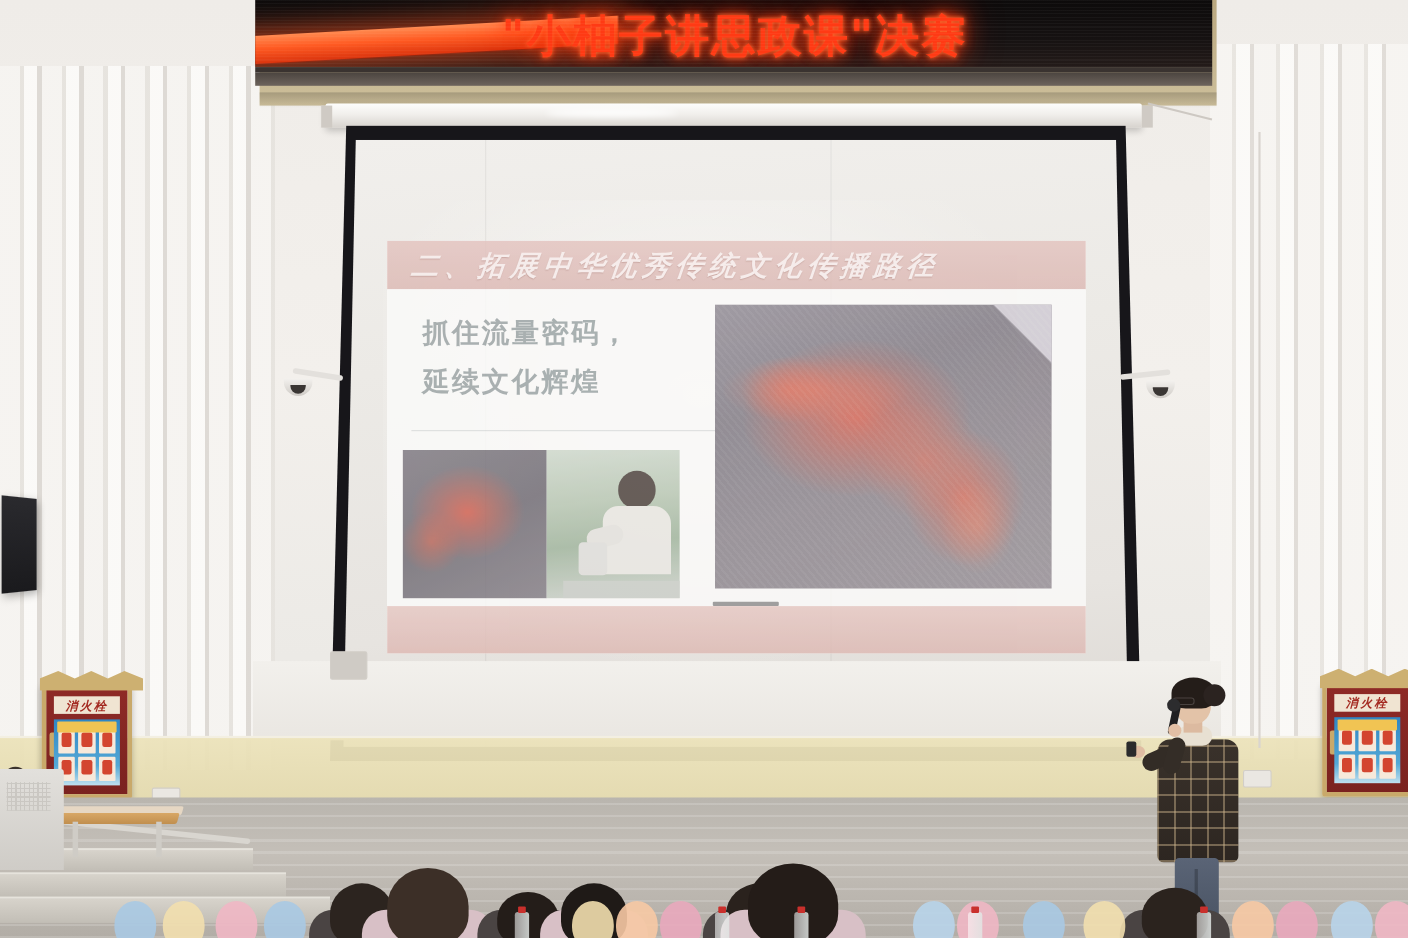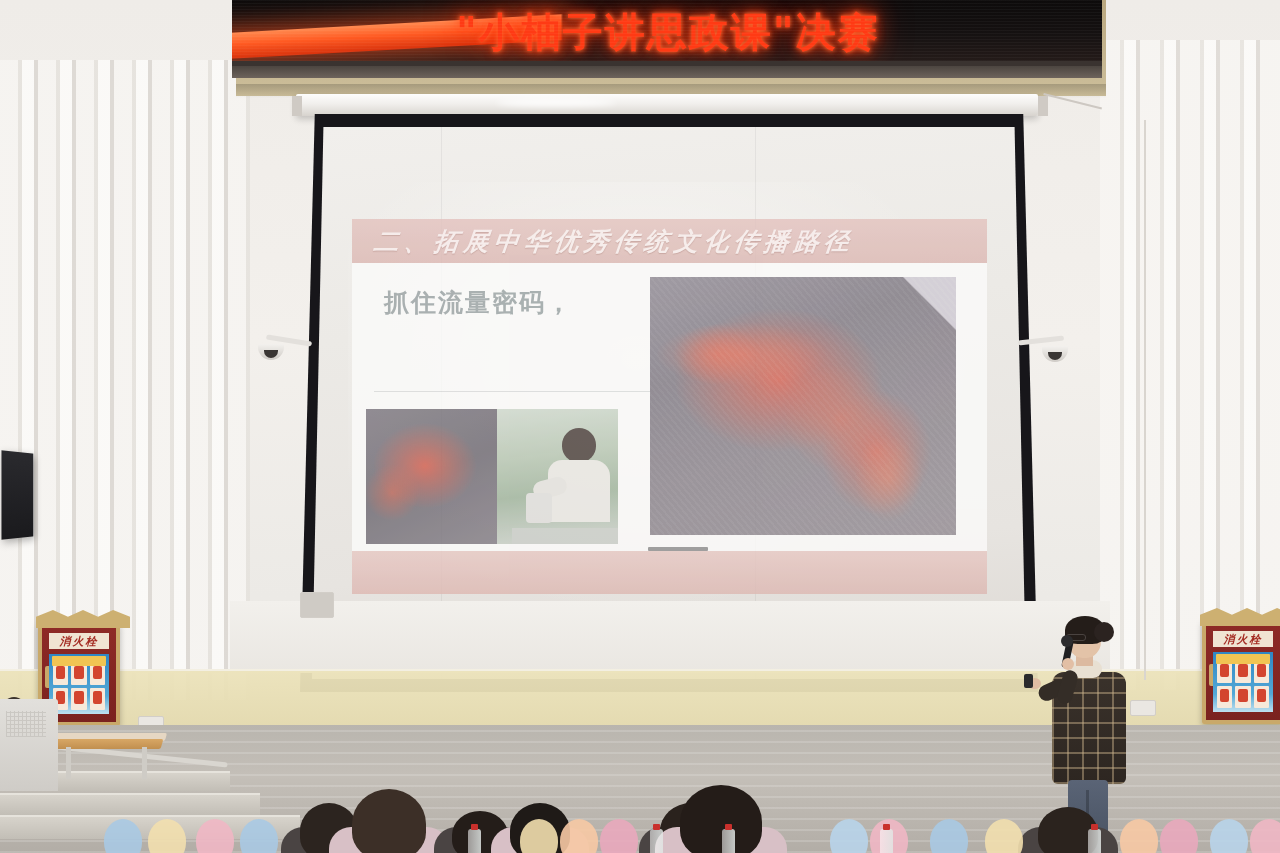--- a/index.html
+++ b/index.html
@@ -482,20 +482,21 @@
     <div class="screen-seam" style="left:62%"></div>
 
     <div class="slide">
       <div class="slide-header">
         <div class="slide-header-text">二、拓展中华优秀传统文化传播路径</div>
       </div>
 
       <div class="slide-body">
         <div class="slide-headline">
           <div>抓住流量密码，</div>
+          <div>延续文化辉煌</div>
         </div>
 
         <div class="slide-divider"></div>
 
         <div class="img-dragon-big">
           <div class="corner-fold"></div>
         </div>
 
         <div class="img-craft">
           <div class="half-dragon"></div>

